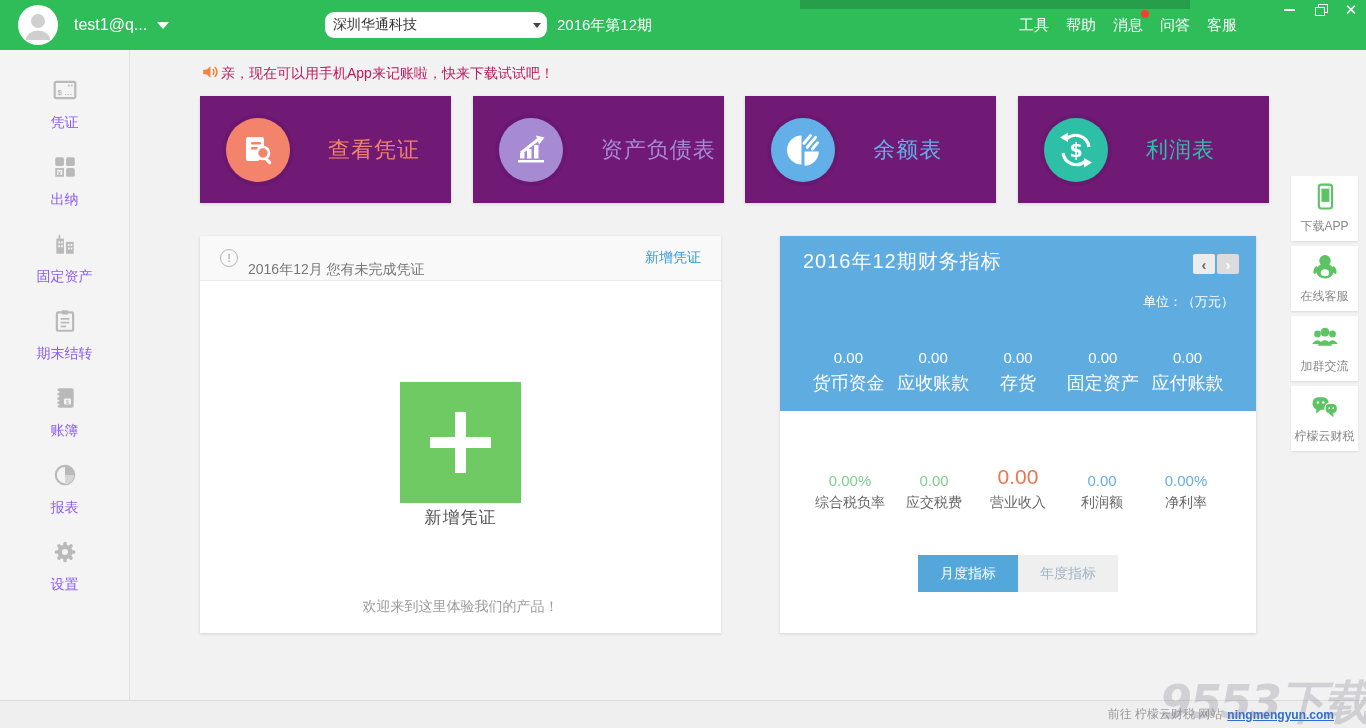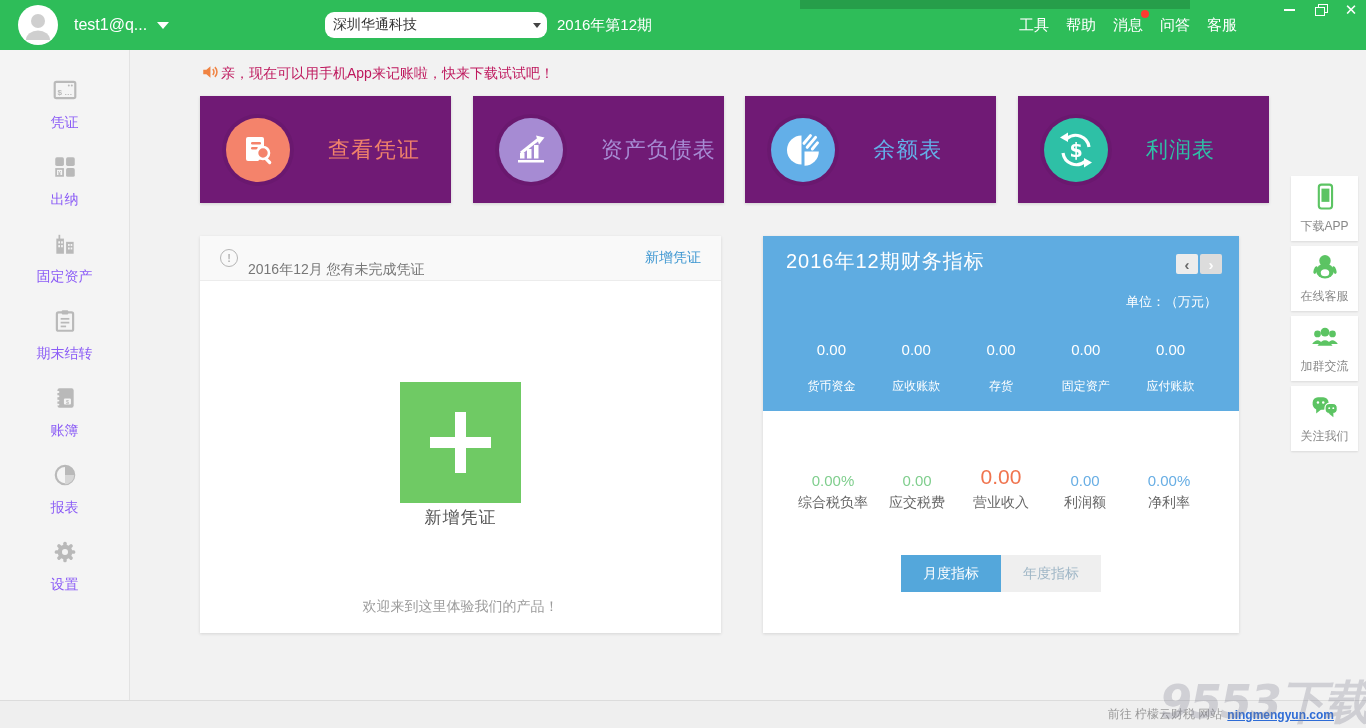--- a/index.html
+++ b/index.html
@@ -47,32 +47,32 @@
   .vp-link { margin-left:auto; font-size:14px; cursor:pointer; }
   .info-ico { width:18px; height:18px; border:1.5px solid #b5b5b5; border-radius:50%; color:#b5b5b5; font-size:11px; font-weight:bold; display:flex; align-items:center; justify-content:center; flex:none; }
   .add-btn { position:absolute; left:200px; top:146px; width:121px; height:121px; border:none; cursor:pointer; }
   .add-btn .ph, .add-btn .pv { position:absolute; background:#fff; }
   .add-btn .ph { left:30px; top:55px; width:61px; height:11px; }
   .add-btn .pv { left:55px; top:30px; width:11px; height:61px; }
   .add-label { position:absolute; left:0; top:270px; width:100%; text-align:center; color:#555; font-size:17px; letter-spacing:1px; }
   .welcome { position:absolute; left:0; top:362px; width:100%; text-align:center; color:#9b9b9b; font-size:14px; }
 
   
-  .ipanel { position:absolute; left:763px; top:236px; width:476px; height:397px; background:#fff; box-shadow:0 1px 3px rgba(0,0,0,0.12); }
+  .ipanel { position:absolute; left:780px; top:236px; width:476px; height:397px; background:#fff; box-shadow:0 1px 3px rgba(0,0,0,0.12); }
   .ip-blue { position:relative; height:175px; }
   .ip-title { position:absolute; left:23px; top:12px; color:#fff; font-size:20px; letter-spacing:1px; }
   .pager { position:absolute; right:17px; top:18px; display:flex; gap:2px; }
   .pg-btn { width:22px; height:20px; border-radius:2px; font-size:15px; font-weight:bold; display:flex; align-items:center; justify-content:center; cursor:pointer; line-height:1; }
   .pg-prev { background:#ececec; color:#6b6b6b; }
   .pg-next { background:#dcdcdc; color:#fdfdfd; }
   .unit { position:absolute; right:22px; top:57px; color:#fff; font-size:13px; }
   .bstats { position:absolute; left:0; bottom:16px; width:100%; display:flex; justify-content:space-between; padding:0 26px; }
   .bstat { width:94px; text-align:center; color:#fff; }
   .bstat .v { font-size:15px; }
-  .bstat .l { font-size:12px; margin-top:20px; }
+  .bstat .l { font-size:18px; margin-top:5px; }
   .wstats { display:flex; justify-content:space-between; padding:0 28px; margin-top:52px; }
   .wstat { width:94px; text-align:center; }
   .wstat .v { font-size:15px; height:26px; display:flex; align-items:flex-end; justify-content:center; }
   .wstat.emph .v { font-size:21px; }
   .wstat .l { font-size:14px; color:#666; margin-top:5px; }
   .ip-tabs { display:flex; justify-content:center; margin-top:43px; }
   .tab { width:100px; height:37px; display:flex; align-items:center; justify-content:center; font-size:14px; cursor:pointer; background:#efefef; color:#9FB6C6; }
   .tab.active { color:#fff; }
 
   
@@ -377,21 +377,21 @@
       <span><svg viewBox="0 0 34 34" width="30" height="30">
             <rect x="3" y="6" width="18" height="14" rx="6" fill="#5CC463"></rect>
             <polygon points="7,19 7,24.5 13,19.5" fill="#5CC463"></polygon>
             <circle cx="9" cy="12" r="1.4" fill="#fff"></circle>
             <circle cx="15" cy="12" r="1.4" fill="#fff"></circle>
             <rect x="17" y="13" width="14" height="11.5" rx="5" fill="#5CC463" stroke="#fff" stroke-width="1.4"></rect>
             <polygon points="26.5,23.5 26.5,28.5 21,24" fill="#5CC463"></polygon>
             <circle cx="21.8" cy="18.3" r="1.1" fill="#fff"></circle>
             <circle cx="26.4" cy="18.3" r="1.1" fill="#fff"></circle>
           </svg></span>
-      <span class="wl">关注我们</span>
+      <span class="wl">柠檬云财税</span>
     </div>
   </div>
 
   <div class="footer">
     <span>前往 柠檬云财税 网站</span>
     <a style="color: rgb(46, 108, 214);">ningmengyun.com</a>
   </div>
   <div class="watermark">9553下载</div>
 
 </div>

